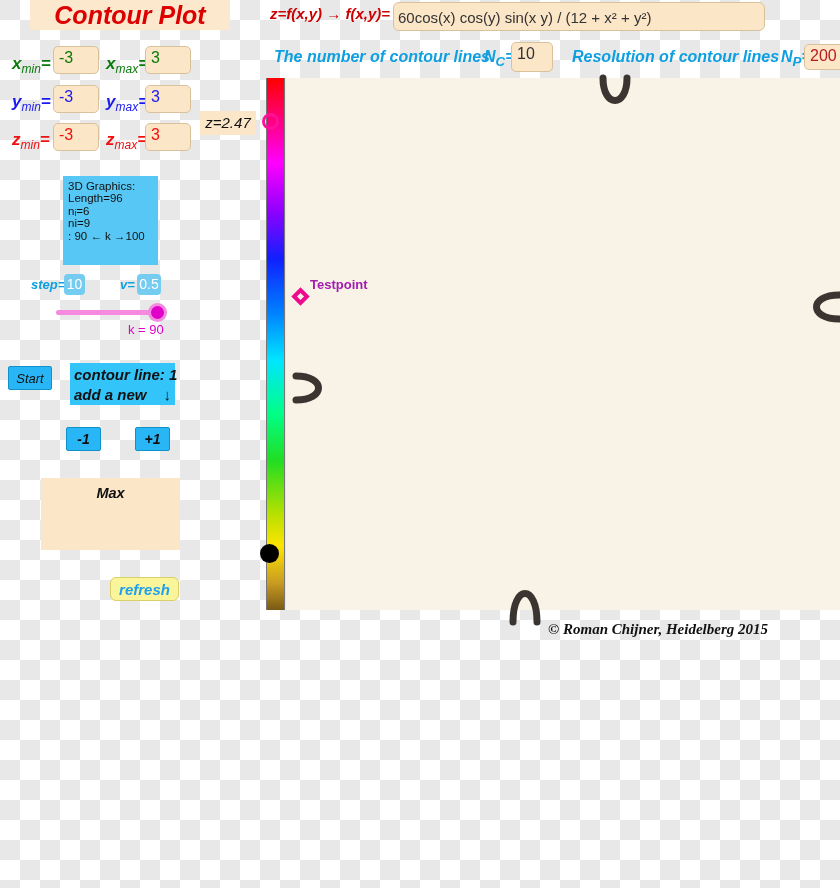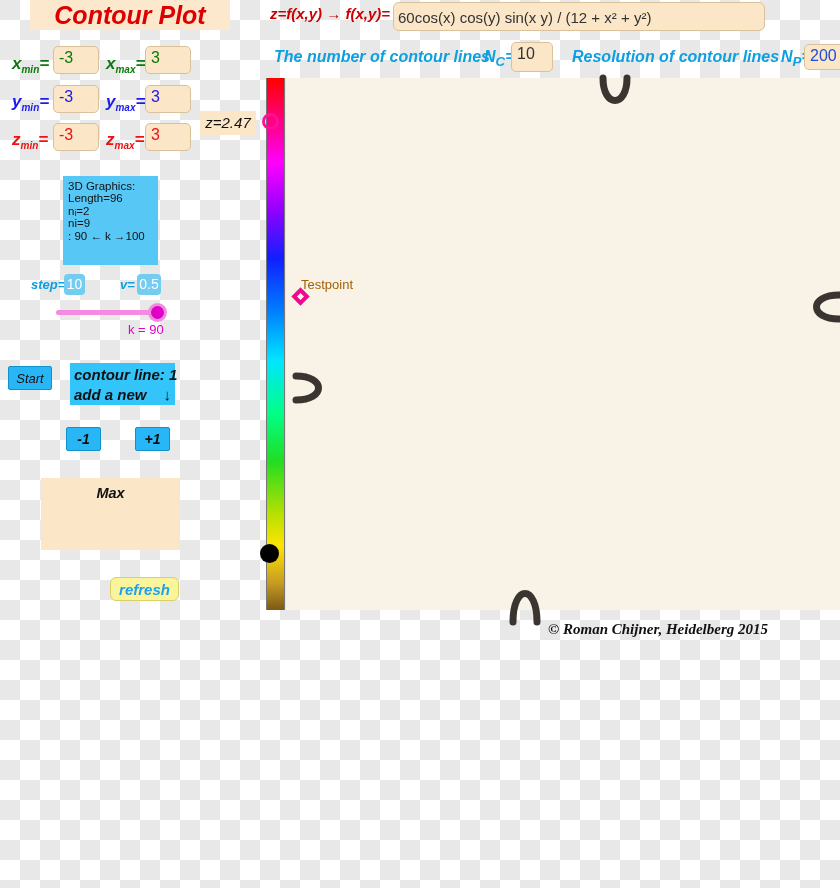--- a/index.html
+++ b/index.html
@@ -14,21 +14,21 @@
   #title{
     left:30px;top:0px;width:200px;height:30px;
     background:#fbe8cd;
     color:#dd0000;font-style:italic;font-weight:bold;
     font-size:25px;line-height:30px;text-align:center;
     font-family:"Liberation Sans",sans-serif;
     white-space:nowrap;
   }
   
   .lbl{font-weight:bold;font-style:italic;font-size:17px;white-space:nowrap;}
-  .lbl sub{font-size:10px;font-style:italic;font-weight:bold;}
+  .lbl sub{font-size:12px;font-style:italic;font-weight:normal;}
   .field{
     background:#fbe6c8;border:1px solid #d9c29b;border-radius:5px;
     font-size:15px;color:#2a2a2a;padding:2px 5px;box-sizing:border-box;
     font-family:"Liberation Sans",sans-serif;
   }
   .valtxt{font-size:16px;}
   
   #fx-label{left:270px;top:5px;font-size:15px;color:#cc0000;font-weight:bold;font-style:italic;white-space:nowrap;}
   #fx-box{
     left:393px;top:2px;width:372px;height:29px;
@@ -113,21 +113,21 @@
     font-size:14.5px;font-weight:bold;font-style:italic;color:#111;
     line-height:24px;text-align:center;box-sizing:border-box;padding-top:3px;
   }
   #refresh-btn{
     left:110px;top:577px;width:69px;height:24px;background:#faf59a;
     border:1px solid #d9d06a;border-radius:6px;
     color:#1fa0ef;font-size:15px;font-style:italic;font-weight:bold;
     display:flex;align-items:center;justify-content:center;box-sizing:border-box;cursor:pointer;
   }
   
-  #tp-label{left:301px;top:277px;color:#a16207;font-size:13px;white-space:nowrap;}
+  #tp-label{left:310px;top:277px;color:#a21caf;font-size:13px;white-space:nowrap;font-weight:bold;}
   #tp-diamond{
     left:294px;top:290px;width:13px;height:13px;
     border:4px solid #ee0a8c;box-sizing:border-box;
     transform:rotate(45deg);
   }
   
   #copyright{
     left:548px;top:621px;font-size:15px;font-weight:bold;font-style:italic;
     color:#111;white-space:nowrap;font-family:"Liberation Serif",serif;
   }
@@ -187,21 +187,21 @@
 </div>
 <div class="abs field" style="left:511px;top:42px;width:42px;height:30px;">
   <span class="valtxt" style="color:#333;">10</span>
 </div>
 
 <div class="abs cyanlbl" style="left:572px;top:48px;">Resolution of contour lines</div>
 <div class="abs cyanlbl" style="left:781px;top:48px;">
   <span>N</span><sub>P</sub><span>=</span>
 </div>
 <div class="abs field" id="np-box">
-  <span class="valtxt" style="color:#1d4ed8;margin-top:28px;">200</span>
+  <span class="valtxt" style="color:#b91c1c;margin-top:28px;">200</span>
 </div>
 
 <div class="abs" id="plot">
   <div class="vline"></div>
 
   <svg class="contour" style="left:312px;top:-4px;" width="40" height="48" viewBox="0 0 40 48">
     <path d="M8 4 C8 34, 32 34, 32 4" stroke="#3a3530" stroke-width="7" fill="none" stroke-linecap="round"></path>
   </svg>
 
   <svg class="contour" style="left:512px;top:209px;" width="48" height="40" viewBox="0 0 48 40">
@@ -221,21 +221,21 @@
 <div class="abs" id="tp-diamond"></div>
 
 <div class="abs" id="colorbar"></div>
 <div class="abs" id="cb-marker-top"></div>
 <div class="abs" id="cb-marker-bottom"></div>
 <div class="abs" id="z-box">z=2.47</div>
 
 <div class="abs" id="info3d">
   <div>3D Graphics:</div>
   <div>Length=96</div>
-  <div>nᵢ=2</div>
+  <div>nᵢ=6</div>
   <div>ni=9</div>
   <div>: 90 ← k →100</div>
 </div>
 
 <div class="abs" style="left:31px;top:277px;color:#0d9fe0;font-size:13px;font-style:italic;font-weight:bold;">
   <span>step</span><span>=</span>
 </div>
 <div class="abs smallbox" style="left:64px;top:274px;width:21px;height:21px;">
   <span>10</span>
 </div>

